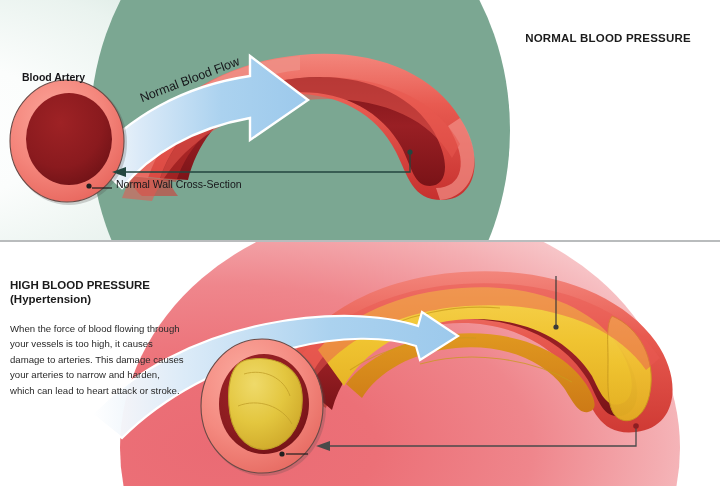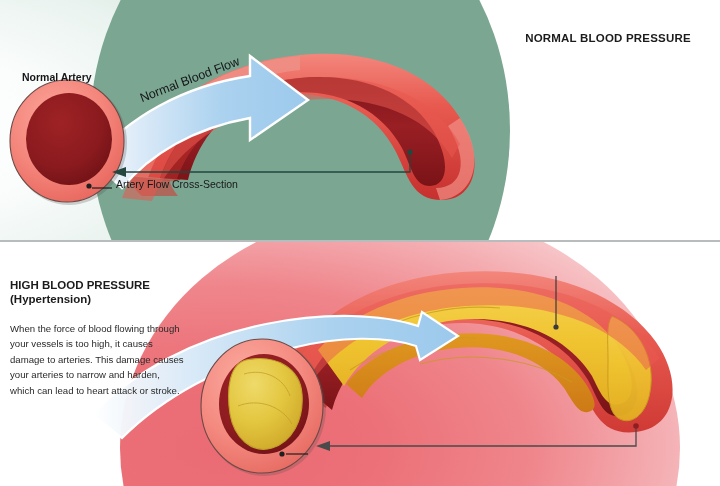--- a/index.html
+++ b/index.html
@@ -244,23 +244,23 @@
       </g>
 
       <g stroke="#23463f" stroke-width="1.3" fill="none">
         <path d="M 410 152 L 410 172 L 124 172"></path>
         <path d="M 112 172 L 126 167 L 126 177 Z" fill="#23463f" stroke="none"></path>
         <circle cx="410" cy="152" r="2.6" fill="#23463f" stroke="none"></circle>
         <path d="M 92 188 L 112 188" stroke="#1f1f1f" stroke-width="1.2"></path>
       </g>
     </svg>
 
-    <div class="label label-bold" id="label-normal-artery">Normal Artery</div>
+    <div class="label label-bold" id="label-normal-artery">Blood Artery</div>
     <div class="flow-label" id="label-normal-flow">Normal Blood Flow</div>
-    <div class="label" id="label-normal-xsec">Artery Flow Cross-Section</div>
+    <div class="label" id="label-normal-xsec">Normal Wall Cross-Section</div>
 
     <div class="text-block" id="normal-text-block">
       <h2 id="normal-heading">NORMAL BLOOD PRESSURE</h2>
     </div>
   </div>
 
   <div class="panel-divider"></div>
 
   <div class="panel" id="panel-high">
 

